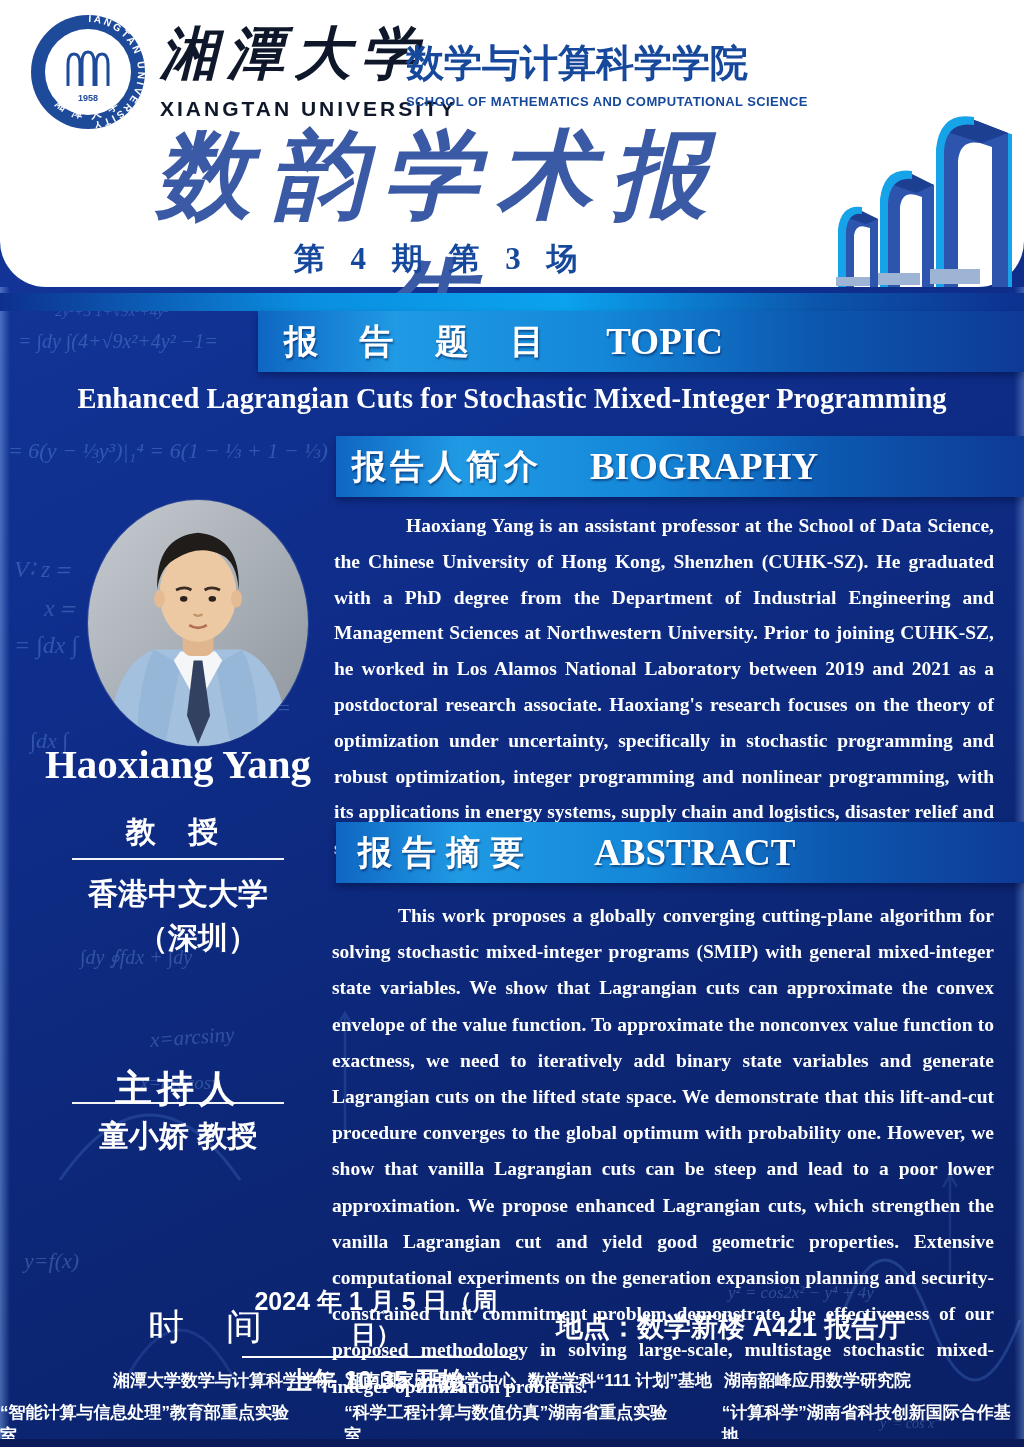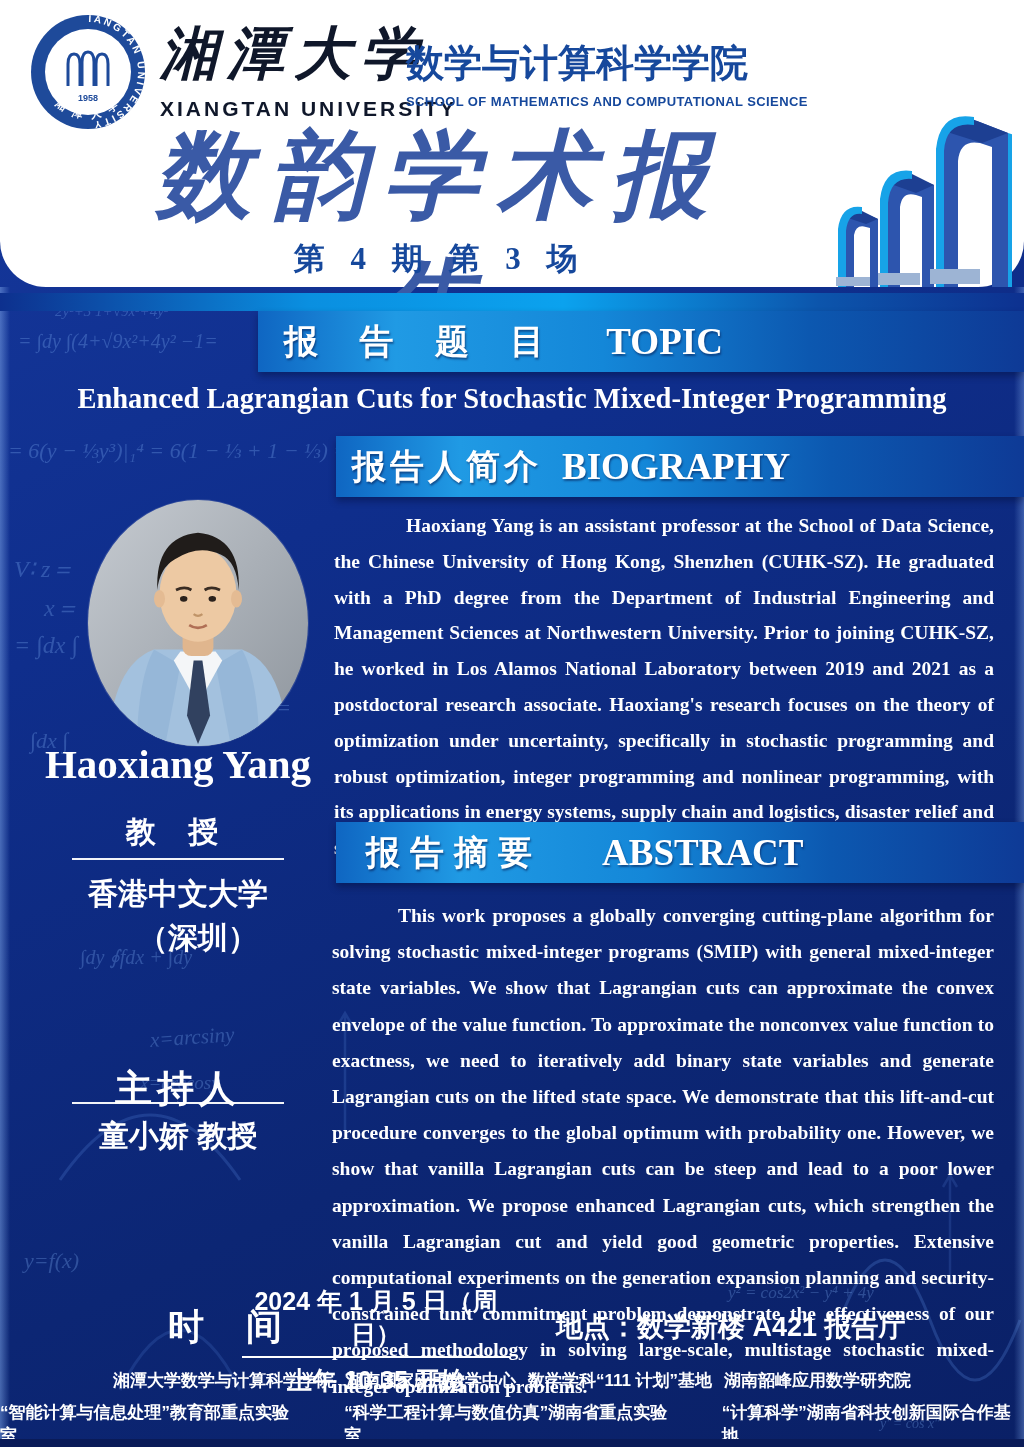--- a/index.html
+++ b/index.html
@@ -40,22 +40,22 @@
     background:linear-gradient(90deg,#0f66c2 0%,#209ae4 18%,#1487d8 45%,#0c58b0 72%,#0e3a96 100%);
     box-shadow:0 4px 7px rgba(0,10,45,.4);}
   .banner .cn{font-size:34px;font-weight:bold;text-shadow:1px 2px 2px rgba(8,28,80,.55);}
   .banner .en{font-family:"Liberation Serif",serif;font-weight:bold;font-size:37px;
     text-shadow:1px 2px 2px rgba(8,28,80,.55);}
   #topic-banner{left:258px;top:311px;padding-left:26px;}
   #topic-banner .cn{letter-spacing:16px;}
   #topic-banner .en{margin-left:46px;}
   #bio-banner{left:336px;top:436px;padding-left:16px;}
   #bio-banner .cn{letter-spacing:4px;}
-  #bio-banner .en{margin-left:20px;font-family:Liberation Serif, serif;}
-  #abs-banner{left:336px;top:822px;padding-left:30px;}
+  #bio-banner .en{margin-left:48px;font-family:Liberation Serif, serif;}
+  #abs-banner{left:336px;top:822px;padding-left:22px;}
   #abs-banner .cn{letter-spacing:10px;}
   #abs-banner .en{margin-left:60px;}
   .topic-title{position:absolute;left:20px;right:20px;top:383px;text-align:center;color:#fff;
     font-family:"Liberation Serif",serif;font-weight:bold;font-size:28.5px;}
   .para{position:absolute;color:#fff;font-family:"Liberation Serif",serif;font-weight:bold;
     text-align:justify;}
   #bio-text{left:334px;width:660px;top:508px;font-size:19.5px;line-height:35.8px;text-indent:72px;}
   #abs-text{left:332px;width:662px;top:898px;font-size:19.5px;line-height:36.2px;text-indent:66px;}
   
   .photo{position:absolute;left:88px;top:500px;width:220px;height:246px;border-radius:50%;
@@ -64,22 +64,22 @@
   #speaker-name{top:740px;font-size:41px;font-family:"Liberation Serif",serif;}
   #speaker-title{top:812px;font-size:30px;letter-spacing:12px;}
   .lc-line{position:absolute;left:72px;width:212px;height:2px;background:#fff;opacity:.95;}
   #line1{top:858px;}
   #aff1{top:874px;font-size:30px;}
   #aff2{top:918px;font-size:30px;margin-left:20px;}
   #host-label{top:1064px;font-size:37px;letter-spacing:5px;}
   #line2{top:1102px;}
   #host-name{top:1116px;font-size:30px;}
   
-  #time-label{position:absolute;left:148px;top:1303px;font-size:36px;font-weight:bold;color:#fff;
-    letter-spacing:16px;margin-left:20px;}
+  #time-label{position:absolute;left:148px;top:1303px;font-size:36px;font-weight:normal;color:#fff;
+    letter-spacing:16px;}
   #time-block{position:absolute;left:242px;top:1285px;width:268px;text-align:center;color:#fff;
     font-weight:bold;}
   #time-block .date{font-size:25px;}
   #time-block .hline{height:2px;background:#fff;margin:5px 0 6px 0;}
   #time-block .start{font-size:25px;}
   #location{position:absolute;left:556px;top:1309px;font-size:27px;font-weight:bold;color:#fff;}
   
   .footer-row{position:absolute;left:0;right:0;display:flex;justify-content:center;color:#fff;
     font-weight:bold;font-size:17px;}
   #footer1{top:1369px;gap:12px;}

